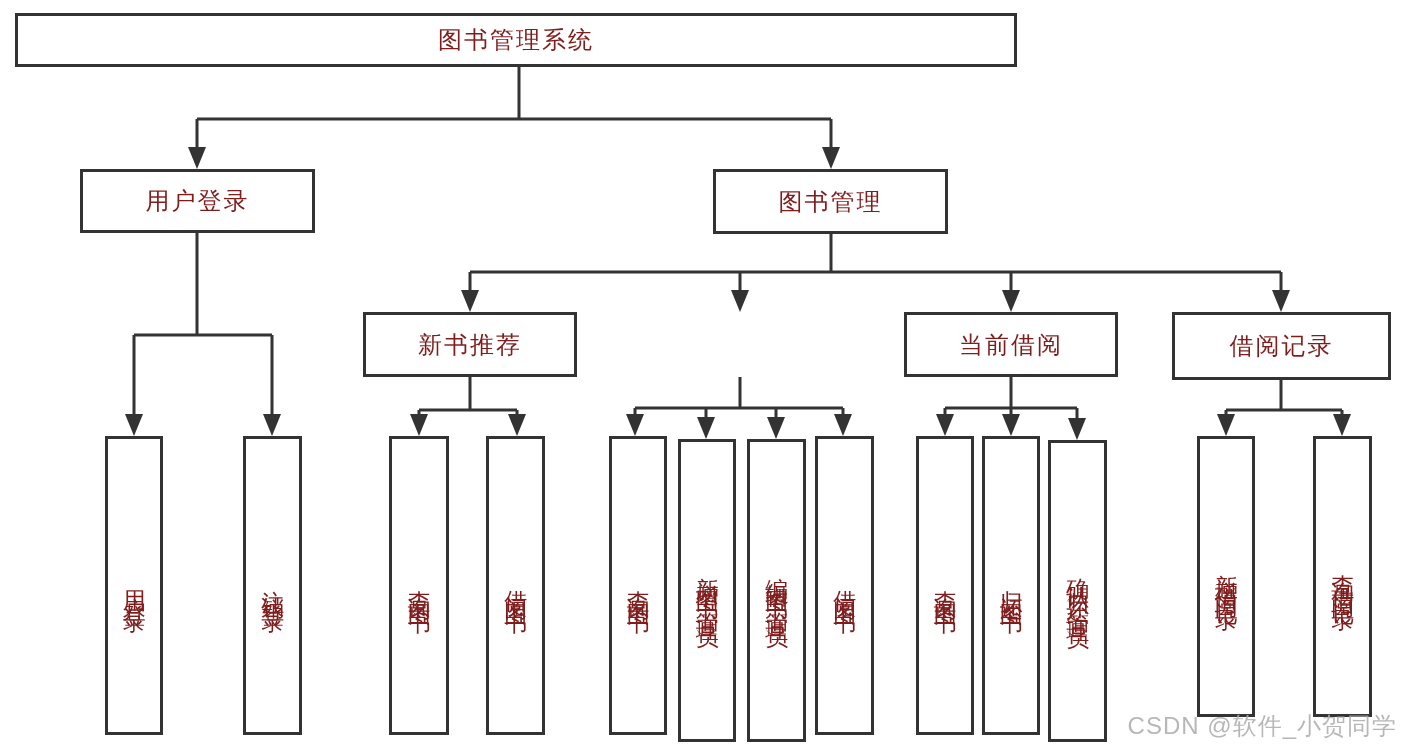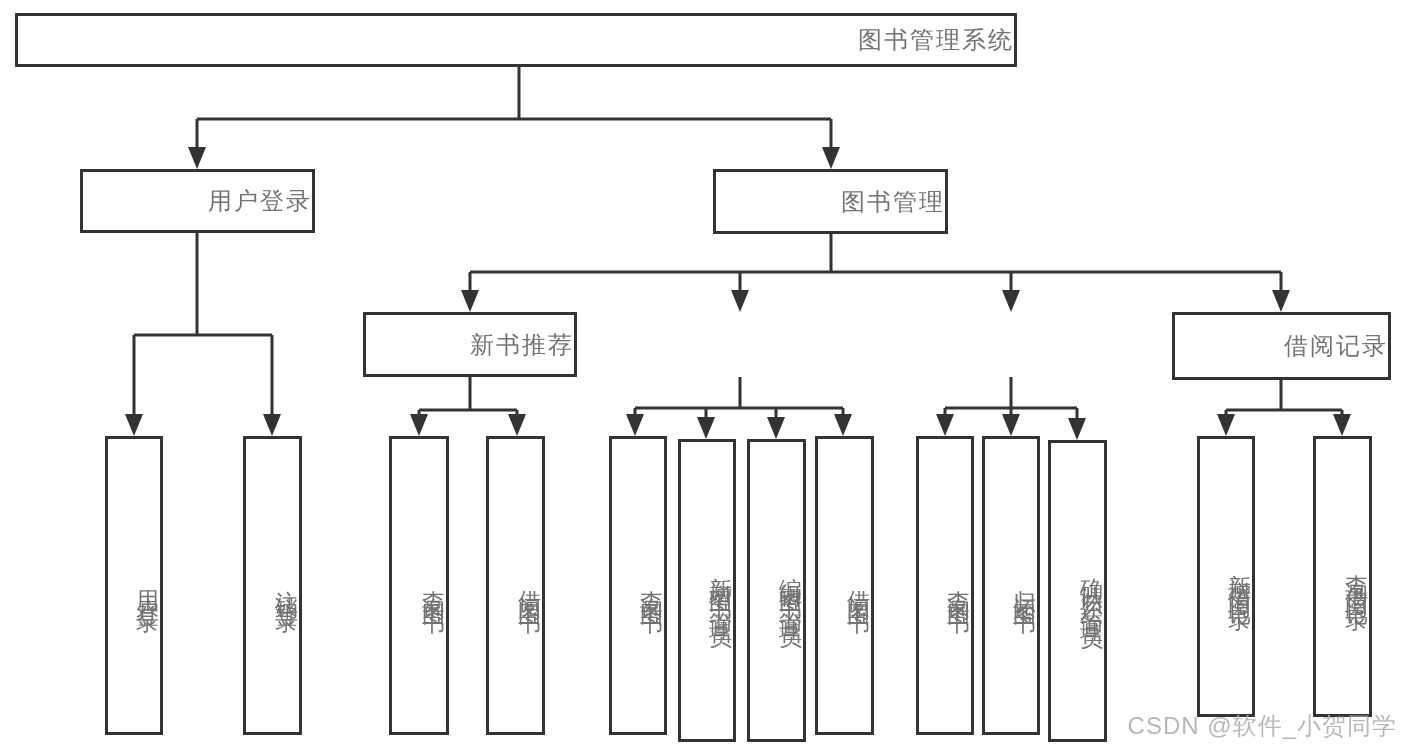--- a/index.html
+++ b/index.html
@@ -22,22 +22,22 @@
     width: 1405px;
     height: 747px;
   }
   .box {
     position: absolute;
     box-sizing: border-box;
     border: 3px solid #333333;
     background: #ffffff;
     display: flex;
     align-items: center;
-    justify-content: flex-end;
-    color: #737373;
+    justify-content: center;
+    color: #7f1d1d;
   }
   .box.h span {
     font-size: 24px;
     letter-spacing: 2px;
     white-space: nowrap;
   }
   .box.v span {
     writing-mode: vertical-rl;
     text-orientation: mixed;
     font-size: 23px;
@@ -116,20 +116,23 @@
   <div class="box h" style="left:80px; top:169px; width:235px; height:64px">
     <span>用户登录</span>
   </div>
   <div class="box h" style="left:363px; top:312px; width:214px; height:65px">
     <span>新书推荐</span>
   </div>
 
   <div class="box h" style="left:713px; top:169px; width:235px; height:65px">
     <span>图书管理</span>
   </div>
+  <div class="box h" style="left:904px; top:312px; width:214px; height:65px">
+    <span>当前借阅</span>
+  </div>
   <div class="box h" style="left:1172px; top:312px; width:219px; height:68px">
     <span>借阅记录</span>
   </div>
 
   <div class="box v" style="left:105px; top:436px; width:58px; height:299px">
     <span>用户登录</span>
   </div>
   <div class="box v" style="left:243px; top:436px; width:59px; height:299px">
     <span>注销登录</span>
   </div>

